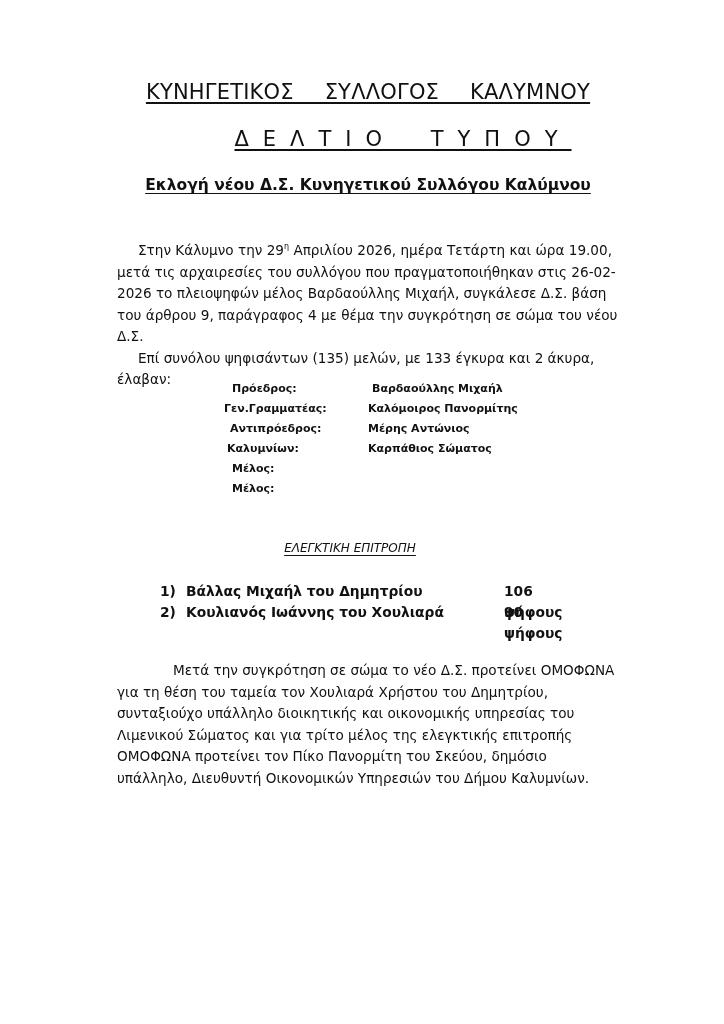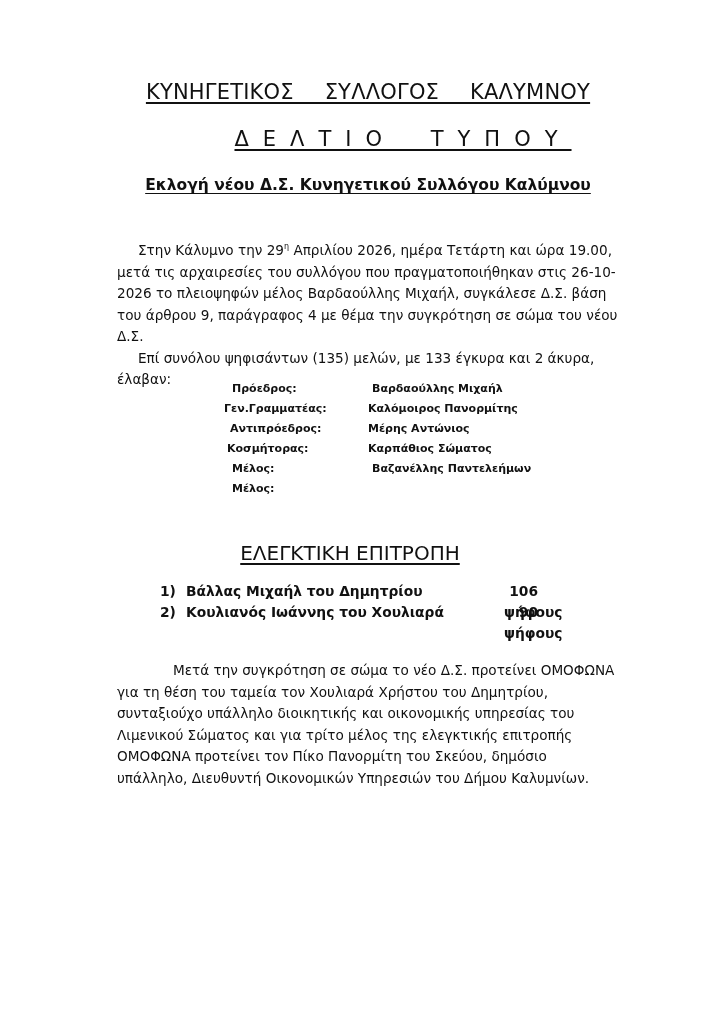--- a/index.html
+++ b/index.html
@@ -60,73 +60,73 @@
     .board-row {
       display: flex;
       height: 20px;
       line-height: 20px;
     }
     .board-role { width: 140px; }
     .board-name { flex: 1; }
     .committee-title {
       left: 0; width: 688px; top: 541px;
       text-align: center;
-      font-size: 20px;
+      font-size: 12px;
       text-decoration: underline;
       text-underline-offset: 3px;
+      font-style: italic;
     }
     .committee-list {
       left: 154px; top: 581px; width: 440px;
       font-size: 13.8px;
       font-weight: bold;
     }
     .committee-row {
       display: flex;
       height: 21px;
       line-height: 21px;
     }
     .c-num { width: 26px; }
     .c-name { width: 318px; }
     .c-votes { flex: 1; }
-    .c-votes .v-num { display: inline-block; min-width: 34px; text-align: right; }
+    .c-votes .v-num { display: inline-block; min-width: 34px; }
   </style>
 </head>
 <body>
 
 <div class="abs title-org">ΚΥΝΗΓΕΤΙΚΟΣ ΣΥΛΛΟΓΟΣ ΚΑΛΥΜΝΟΥ</div>
 
 <div class="abs title-press">ΔΕΛΤΙΟ ΤΥΠΟΥ</div>
 
 <div class="abs subtitle">Εκλογή νέου Δ.Σ. Κυνηγετικού Συλλόγου Καλύμνου</div>
 
 <div class="abs para" style="top:236px;">
-  <p class="indent1"><span>Στην Κάλυμνο την 29</span><sup>η</sup><span> Απριλίου 2026, ημέρα Τετάρτη και ώρα 19.00, μετά τις αρχαιρεσίες του συλλόγου που πραγματοποιήθηκαν στις 26-10-2026 το πλειοψηφών μέλος Βαρδαούλλης Μιχαήλ, συγκάλεσε Δ.Σ. βάση του άρθρου 9, παράγραφος 4 με θέμα την συγκρότηση σε σώμα του νέου Δ.Σ.</span></p>
+  <p class="indent1"><span>Στην Κάλυμνο την 29</span><sup>η</sup><span> Απριλίου 2026, ημέρα Τετάρτη και ώρα 19.00, μετά τις αρχαιρεσίες του συλλόγου που πραγματοποιήθηκαν στις 26-02-2026 το πλειοψηφών μέλος Βαρδαούλλης Μιχαήλ, συγκάλεσε Δ.Σ. βάση του άρθρου 9, παράγραφος 4 με θέμα την συγκρότηση σε σώμα του νέου Δ.Σ.</span></p>
   <p class="indent1">Επί συνόλου ψηφισάντων (135) μελών, με 133 έγκυρα και 2 άκυρα, έλαβαν:</p>
 </div>
 
 <div class="abs board">
   <div class="board-row">
     <span class="board-role" style="padding-left:4px;">Πρόεδρος:</span>
     <span class="board-name">Βαρδαούλλης Μιχαήλ</span>
   </div>
   <div class="board-row">
     <span class="board-role" style="margin-left:-4px;">Γεν.Γραμματέας:</span>
     <span class="board-name" style="margin-left:4px;">Καλόμοιρος Πανορμίτης</span>
   </div>
   <div class="board-row">
     <span class="board-role" style="padding-left:2px;">Αντιπρόεδρος:</span>
     <span class="board-name" style="margin-left:-2px;">Μέρης Αντώνιος</span>
   </div>
   <div class="board-row">
-    <span class="board-role" style="margin-left:-1px;">Κοσμήτορας:</span>
+    <span class="board-role" style="margin-left:-1px;">Καλυμνίων:</span>
     <span class="board-name" style="margin-left:1px;">Καρπάθιος Σώματος</span>
   </div>
   <div class="board-row">
     <span class="board-role" style="padding-left:4px;">Μέλος:</span>
-    <span class="board-name">Βαζανέλλης Παντελεήμων</span>
   </div>
   <div class="board-row">
     <span class="board-role" style="padding-left:4px;">Μέλος:</span>
   </div>
 </div>
 
 <div class="abs committee-title">ΕΛΕΓΚΤΙΚΗ ΕΠΙΤΡΟΠΗ</div>
 
 <div class="abs committee-list">
   <div class="committee-row">

